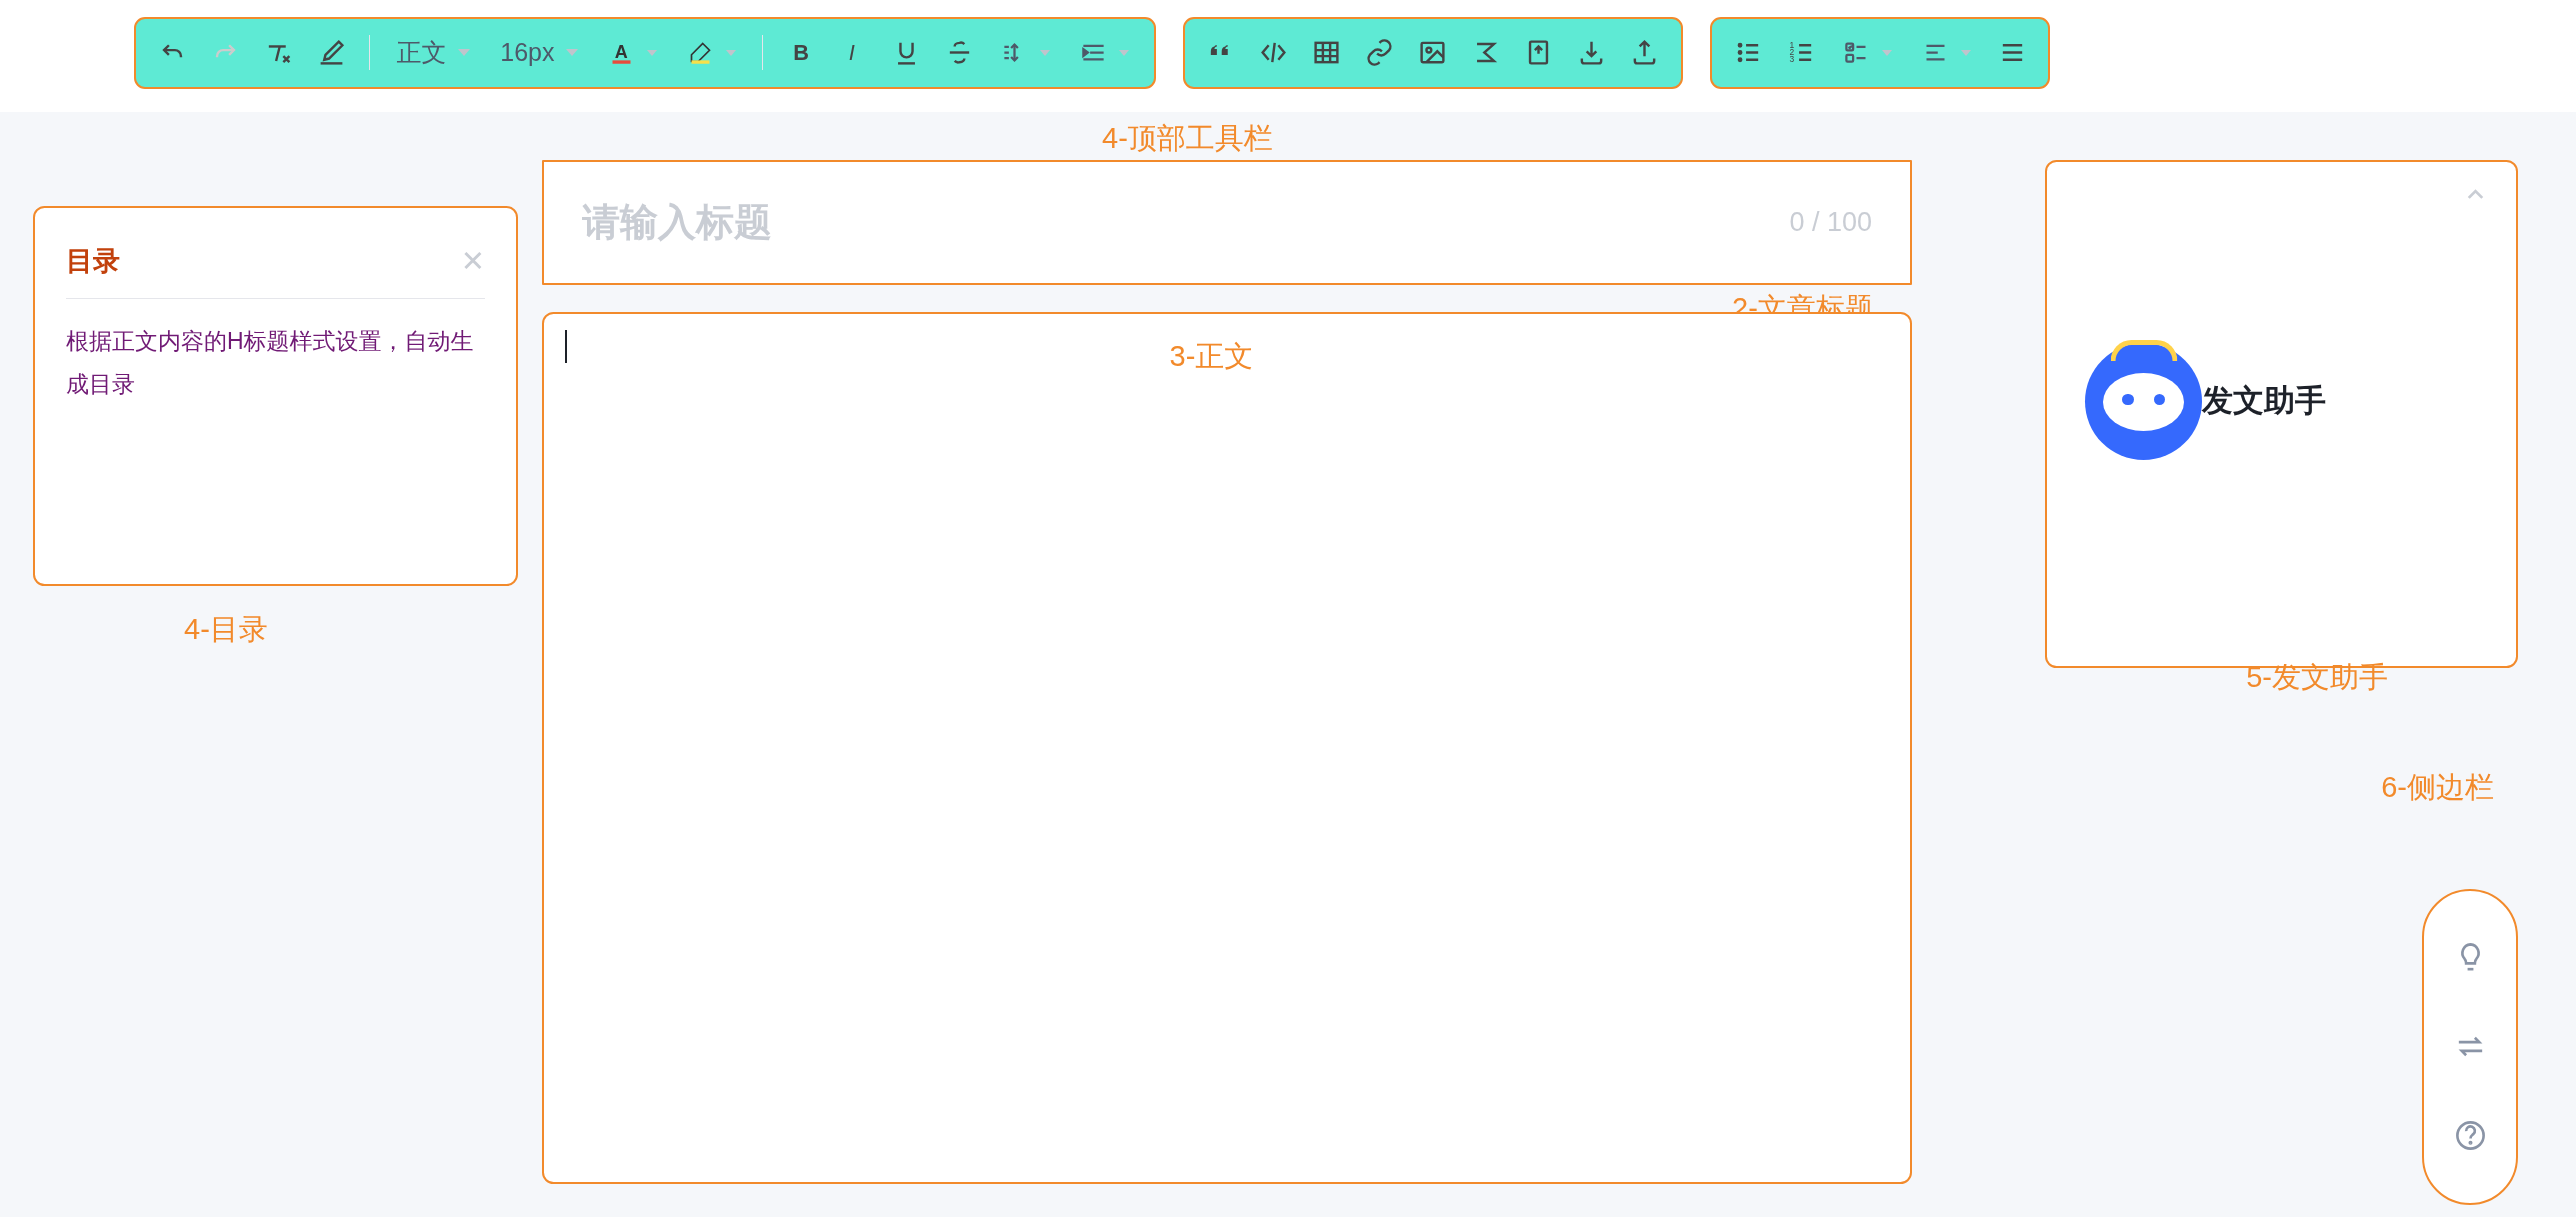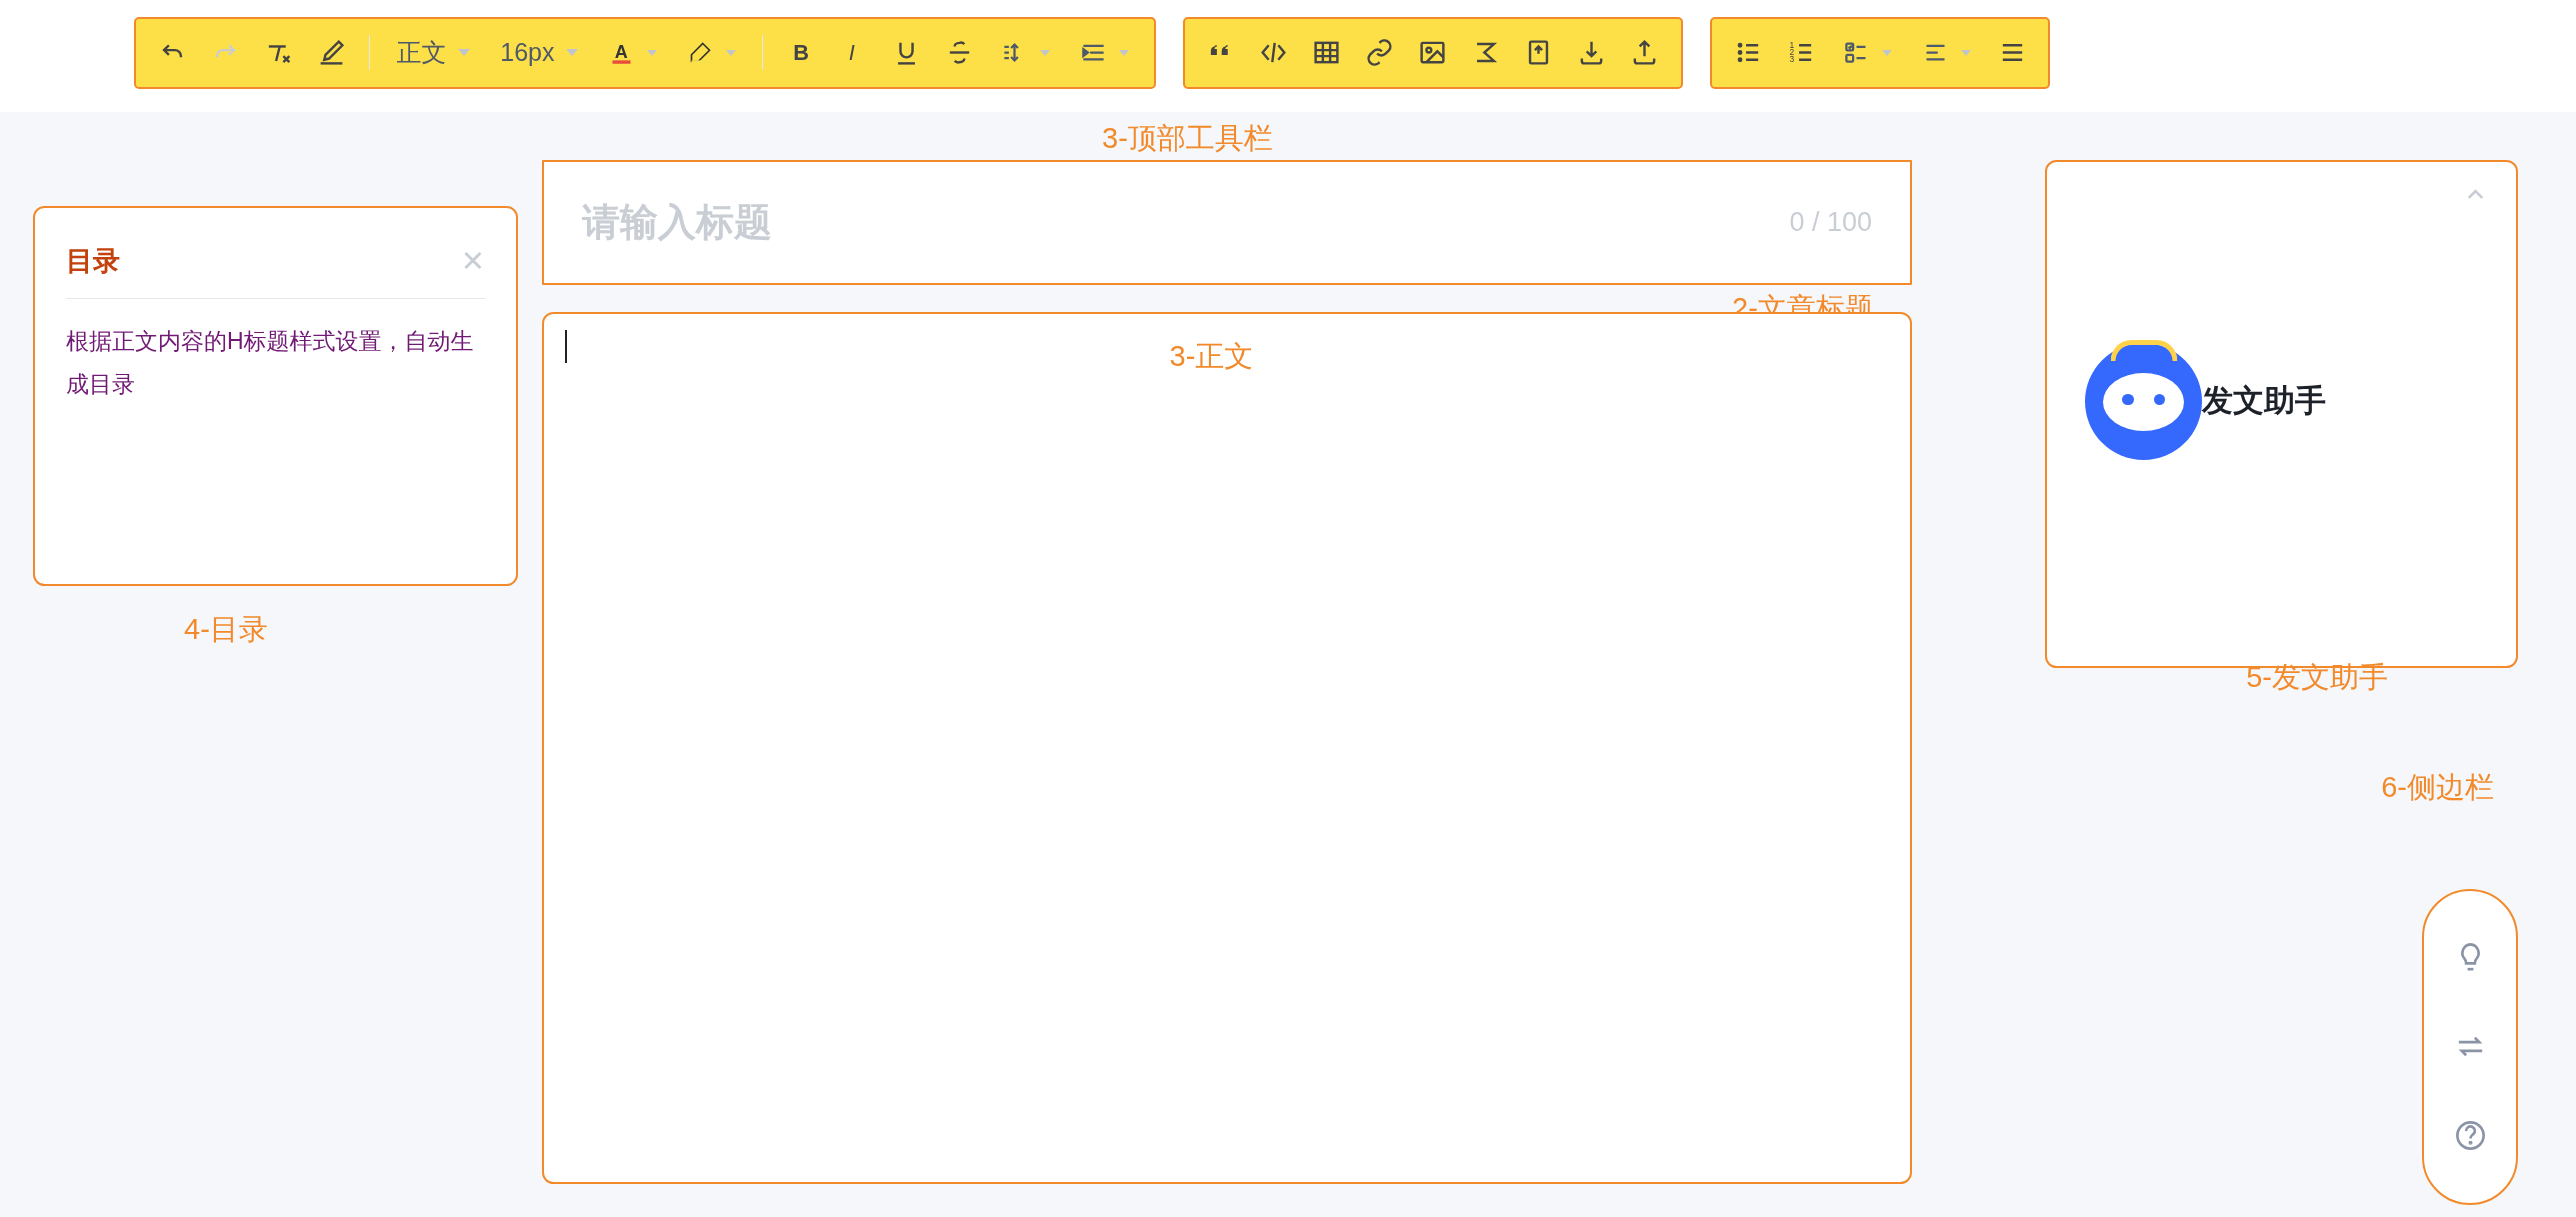--- a/index.html
+++ b/index.html
@@ -1,21 +1,21 @@
 <!DOCTYPE html>
 <html><head>
   <meta charset="utf-8">
   <style>
     * { margin: 0; padding: 0; box-sizing: border-box; }
     body { font-family: -apple-system, BlinkMacSystemFont, "PingFang SC", "Microsoft YaHei", sans-serif; background: #f5f7fa; width: 2576px; height: 1217px; overflow: hidden; position: relative; }
 
     
     .toolbar-wrap { width: 100%; background: #fff; padding: 17px 134px 23px; }
     .toolbar-row { display: flex; gap: 27px; width: 100%; }
-    .tb-group { border: 2.9px solid #f28a2b; border-radius: 5px; padding: 11.5px 15.3px; display: flex; align-items: center; gap: 11px; background: #fde047; }
+    .tb-group { border: 2.9px solid #f28a2b; border-radius: 11px; padding: 11.5px 15.3px; display: flex; align-items: center; gap: 11px; background: #5eead4; }
     .tb-btn { width: 42px; height: 42px; display: flex; align-items: center; justify-content: center; color: #444; cursor: pointer; border-radius: 3.8px; }
     .tb-btn.disabled { color: #ccc; }
     .tb-btn svg { width: 29px; height: 29px; }
     .tb-sep { width: 1px; height: 35px; background: #e5e6eb; margin: 0 5.8px; }
     .tb-drop { display: flex; align-items: center; gap: 5.8px; padding: 5.8px 9.6px; cursor: pointer; color: #4e5969; font-size: 25px; }
     .tb-drop .caret { width: 0; height: 0; border-left: 6.7px solid transparent; border-right: 6.7px solid transparent; border-top: 7.7px solid #c0c4cc; margin-left: 5.8px; }
     .tb-drop.small-caret .caret { border-left: 5.8px solid transparent; border-right: 5.8px solid transparent; border-top: 6.7px solid #c0c4cc; }
     .g1 { flex: 0 0 auto; }
     .g2 { flex: 0 0 auto; }
     .g3 { flex: 0 0 auto; }
@@ -253,21 +253,21 @@
       <div class="tb-btn">
           <svg viewBox="0 0 24 24" fill="none" stroke="currentColor" stroke-width="2">
             <path d="M4 6h16M4 12h16M4 18h16"></path>
           </svg>
         </div>
     </div>
   </div>
 </div>
 
 <div class="body-wrap">
-  <div class="a-label a1">3-顶部工具栏</div>
+  <div class="a-label a1">4-顶部工具栏</div>
 
   <div class="toc-panel">
     <div class="toc-header">
       <div class="toc-title">目录</div>
       <div class="toc-close">✕</div>
     </div>
     <div class="toc-divider"></div>
     <div class="toc-desc">根据正文内容的H标题样式设置，自动生成目录</div>
   </div>
   <div class="a-label a4">4-目录</div>

